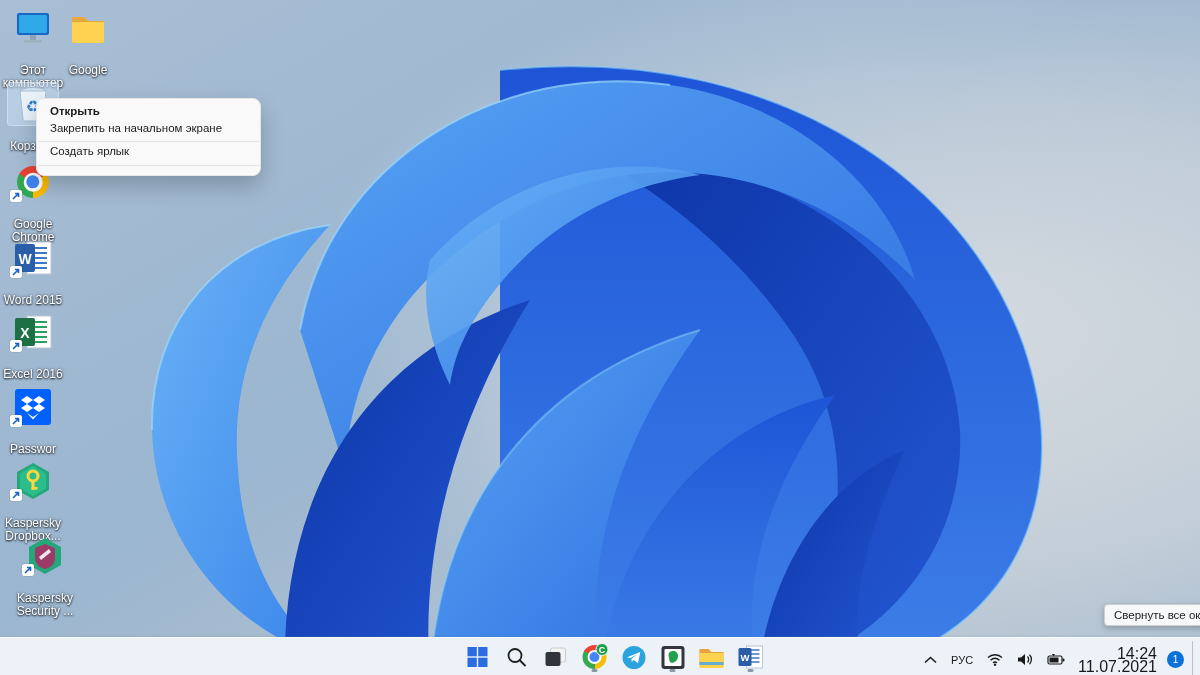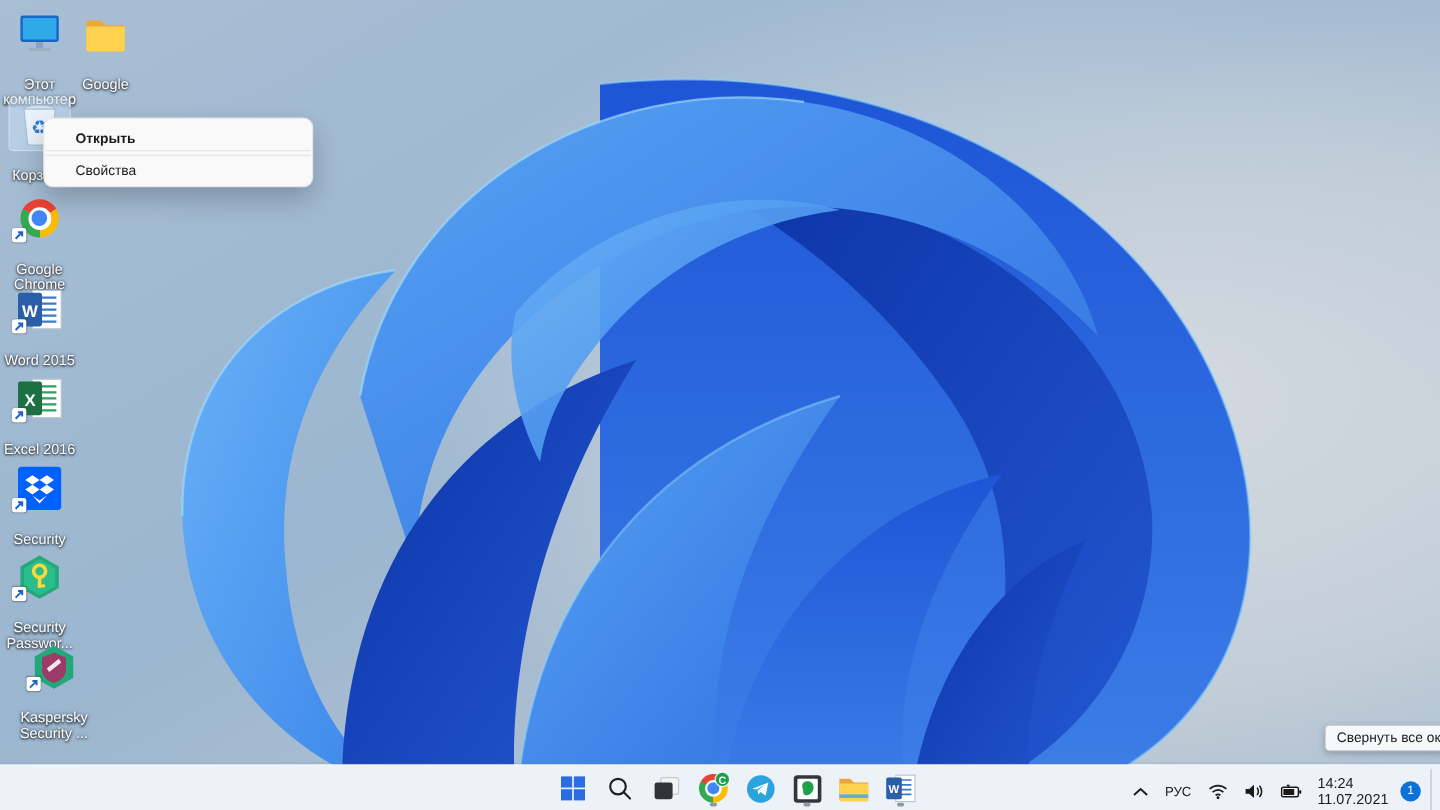--- a/index.html
+++ b/index.html
@@ -16,37 +16,37 @@
   .dicon .lbl { margin-top:14px; font-size:12px; line-height:13px; color:#fff; text-align:center; max-width:72px;
                 text-shadow:0 1px 2px rgba(0,0,0,.85), 0 0 3px rgba(0,0,0,.6); }
   .shortcut-badge { position:absolute; left:3px; bottom:2px; width:12px; height:12px; background:#fff; border-radius:2px;
                     display:flex; align-items:center; justify-content:center; box-shadow:0 0 1px rgba(0,0,0,.5); }
   .shortcut-badge svg { display:block; }
 
   
   .ctx { position:absolute; left:36px; top:98px; width:225px; z-index:10; background:#f9f9f9;
          border:1px solid #e6e6e6; border-radius:8px; box-shadow:0 10px 22px rgba(0,0,0,.22);
          padding:6px 0; }
-  .ctx-item { height:16.5px; display:flex; align-items:flex-end; font-size:11.5px; color:#1b1b1b; position:relative; padding-left:26px; }
+  .ctx-item { height:16.5px; display:flex; align-items:flex-start; font-size:11.5px; color:#1b1b1b; position:relative; padding-left:13px; }
   .ctx-item.bold { font-weight:bold; }
   .ctx-item.disabled { color:#9d9d9d; }
   .ctx-item .gutter-icon { position:absolute; left:7px; top:2px; width:13px; height:13px; }
   .ctx-sep { height:1px; background:#e4e4e4; margin:3px 1px; }
 
   
   .taskbar { position:absolute; left:0; right:0; bottom:0; height:38px; background:#edf2f8; z-index:20;
              border-top:1px solid rgba(255,255,255,.6); box-shadow:0 -1px 2px rgba(100,120,140,.15); }
   .tb-center { position:absolute; left:calc(50% + 14px); top:0; height:38px; transform:translateX(-50%);
                display:flex; align-items:center; gap:5px; }
   .tb-btn { width:34px; height:32px; border-radius:5px; display:flex; align-items:center; justify-content:center; position:relative; }
   .run-dash { position:absolute; bottom:1px; left:50%; transform:translateX(-50%); width:6px; height:3px; border-radius:2px; background:#8b98a6; }
   .tb-right { position:absolute; right:0; top:0; height:43px; display:flex; align-items:center; gap:4px; padding-right:3px; }
   .tray-btn { height:30px; display:flex; align-items:center; justify-content:center; padding:0 5px; border-radius:4px; color:#1a1a1a; }
   .tray-lang { font-size:11px; }
-  .clock { font-size:12px; line-height:13px; text-align:left; color:#1a1a1a; padding:0 4px; }
+  .clock { font-size:16px; line-height:13px; text-align:right; color:#1a1a1a; padding:0 4px; }
   .notif-badge { width:17px; height:17px; border-radius:50%; background:#0b72d7; color:#fff; font-size:10px;
                  display:flex; align-items:center; justify-content:center; margin-left:2px; }
   .show-desktop { width:5px; height:38px; border-left:1px solid #b9c2cc; margin-left:4px; }
 
   
   .tooltip { position:absolute; left:1104px; top:604px; z-index:30; background:#f6f8fa; border:1px solid #cfcfcf;
              border-radius:4px; padding:4px 9px; font-size:11.5px; color:#1b1b1b; box-shadow:0 2px 6px rgba(0,0,0,.25); white-space:nowrap; }
 
   .chrome-ball { width:32px; height:32px; border-radius:50%; position:relative;
                  background:conic-gradient(from -60deg, #ea4335 0deg 120deg, #fbbc05 120deg 240deg, #34a853 240deg 360deg); }
@@ -222,39 +222,39 @@
         <polygon points="25,16 31,20 25,24 19,20"></polygon>
         <polygon points="13,25 19,29 25,25 19,31.5"></polygon>
       </g>
     </svg>
     <span class="shortcut-badge">
       <svg width="8" height="8" viewBox="0 0 8 8">
           <path d="M1,7 L6,2 M3,1.5 H6.5 V5" stroke="#1a62c8" stroke-width="1.6" fill="none"></path>
         </svg>
     </span>
   </div>
-  <div class="lbl">Security</div>
+  <div class="lbl">Passwor</div>
 </div>
 
 <div class="dicon" style="left:0px; top:459px">
   <div class="art-wrap">
     <svg width="40" height="40" viewBox="0 0 40 40">
       <polygon points="20,2 36,11 36,29 20,38 4,29 4,11" fill="#23a87a"></polygon>
       <polygon points="20,5 33,12.5 33,27.5 20,35 7,27.5 7,12.5" fill="#2bbd8b"></polygon>
       <circle cx="20" cy="15" r="5" fill="none" stroke="#ffd83d" stroke-width="3"></circle>
       <rect x="18.5" y="19" width="3" height="10" fill="#ffd83d"></rect>
       <rect x="18.5" y="26" width="6" height="2.5" fill="#ffd83d"></rect>
     </svg>
     <span class="shortcut-badge">
       <svg width="8" height="8" viewBox="0 0 8 8">
           <path d="M1,7 L6,2 M3,1.5 H6.5 V5" stroke="#1a62c8" stroke-width="1.6" fill="none"></path>
         </svg>
     </span>
   </div>
-  <div class="lbl">Security Passwor...</div>
+  <div class="lbl">Kaspersky Dropbox...</div>
 </div>
 
 <div class="dicon" style="left:12px; top:534px">
   <div class="art-wrap">
     <svg width="40" height="40" viewBox="0 0 40 40">
       <polygon points="20,2 36,11 36,29 20,38 4,29 4,11" fill="#23a87a"></polygon>
       <path d="M20,8 L30,12 V22 C30,28 25,32 20,33 C15,32 10,28 10,22 V12 Z" fill="#9c3a68"></path>
       <path d="M14,21 L24,13 L26,16 L16,24 Z" fill="#f2e6ec"></path>
     </svg>
     <span class="shortcut-badge">
@@ -263,25 +263,28 @@
         </svg>
     </span>
   </div>
   <div class="lbl">Kaspersky Security ...</div>
 </div>
 
 <div class="ctx">
   <div class="ctx-item bold">
     <span>Открыть</span>
   </div>
-  <div class="ctx-sep"></div>
+  <div class="ctx-item">
+    <span>Закрепить на начальном экране</span>
+  </div>
   <div class="ctx-sep"></div>
   <div class="ctx-item">
-    <span>Свойства</span>
-  </div>
+    <span>Создать ярлык</span>
+  </div>
+  <div class="ctx-sep"></div>
 </div>
 
 <div class="tooltip">Свернуть все окна</div>
 
 <div class="taskbar">
 
   <div class="tb-center">
 
     <div class="tb-btn">
       <svg width="22" height="22" viewBox="0 0 22 22">

